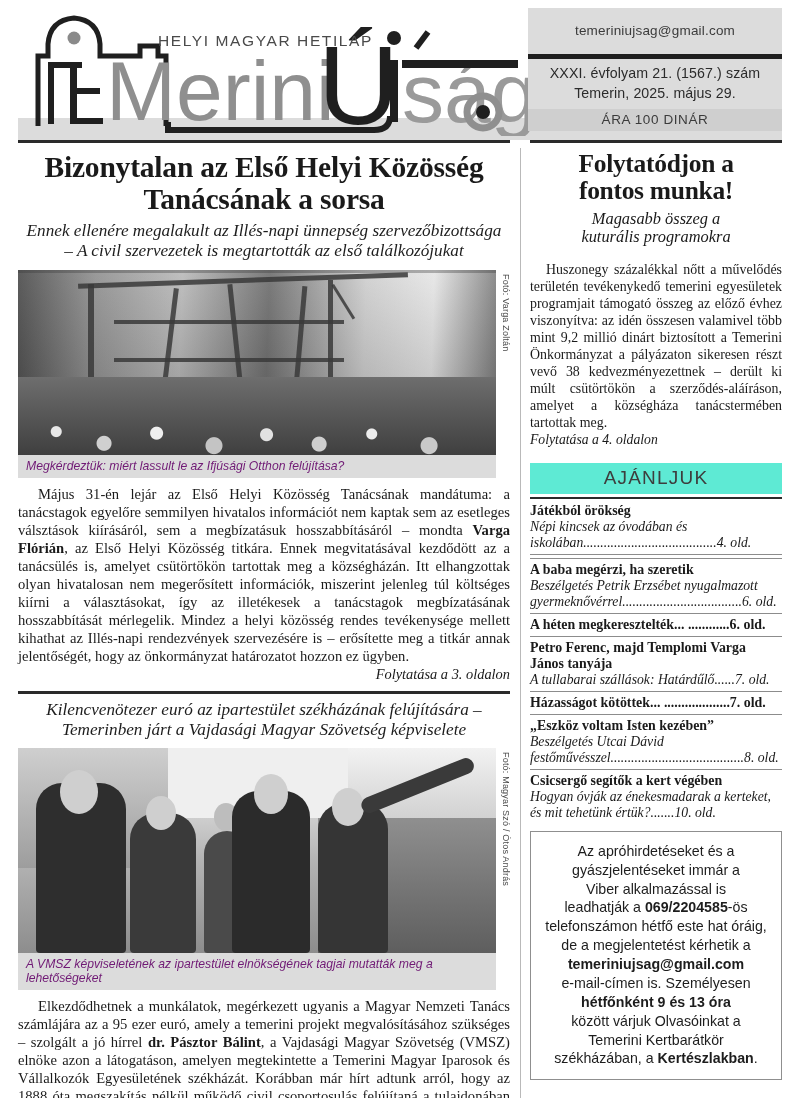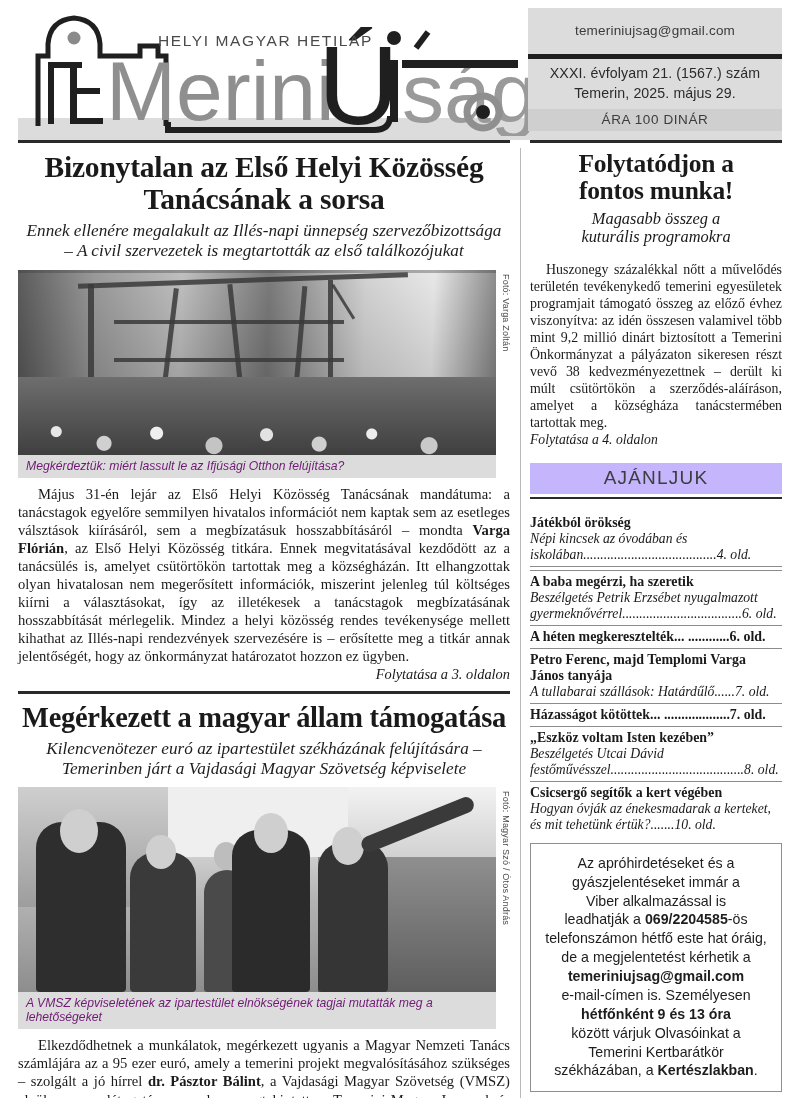--- a/index.html
+++ b/index.html
@@ -106,27 +106,27 @@
     font-size:16.4px;line-height:1.14;text-align:center;margin:5px 0 7px;
   }
   .rbody{
     font-size:13.9px;line-height:1.225;text-align:justify;
     text-align-last:left;
   }
   .rbody .ind{display:inline-block;width:16px;}
   .rjump{font-style:italic;text-align:right;display:block;margin-top:1px;font-size:13.7px;}
 
   .ajanljuk{
-    background:#c4b5fd;text-align:center;
+    background:#5eead4;text-align:center;
     font-family:"Liberation Sans", sans-serif;
     font-size:19px;color:#3d3d3d;letter-spacing:1.2px;
     padding:4px 0 5px;margin-top:9px;
   }
   .aj-rule{height:2px;background:#2a2a2a;margin-top:3px;}
-  .aj-list{margin-top:16px;}
+  .aj-list{margin-top:4px;}
   .aj-item{margin-bottom:1px;}
   .aj-title{font-weight:bold;font-size:13.9px;line-height:1.16;display:block;}
   .aj-sub{font-style:italic;font-size:13.7px;line-height:1.16;display:block;}
   .aj-sep{height:1px;background:#8c8c8c;margin:3px 0 3px;}
 
   
   .adbox{
     border:1px solid #8f8f8f;margin-top:10px;padding:10px 9px 11px;
     text-align:center;font-family:"Liberation Sans", sans-serif;
     font-size:14.2px;line-height:1.33;color:#1d1d1d;
@@ -244,21 +244,20 @@
           <div class="credit">Fotó: Varga Zoltán</div>
         </div>
         <div class="caption">Megkérdeztük: miért lassult le az Ifjúsági Otthon felújítása?</div>
 
         <p class="bodytext"><span class="ind"></span><span>Május 31-én lejár az Első Helyi Közösség Tanácsának mandátuma: a tanácstagok egyelőre semmilyen hivatalos információt nem kaptak sem az esetleges válsztások kiírásáról, sem a megbízatásuk hosszabbításáról – mondta <b>Varga Flórián</b>, az Első Helyi Közösség titkára. Ennek megvitatásával kezdődött az a tanácsülés is, amelyet csütörtökön tartottak meg a községházán. Itt elhangzottak olyan hivatalosan nem megerősített információk, miszerint jelenleg túl költséges kiírni a választásokat, így az illetékesek a tanácstagok megbízatásának hosszabbítását mérlegelik. Mindez a helyi közösség rendes tevékenysége mellett kihathat az Illés-napi rendezvények szervezésére is – erősítette meg a titkár annak jelentőségét, hogy az önkormányzat határozatot hozzon ez ügyben.</span><i class="jump">Folytatása a 3. oldalon</i></p>
       </div>
 
       <div class="hr-thick" style="margin-top:7px;"></div>
 
       <div>
-        <h1 class="head2">Megérkezett a magyar állam támogatása</h1>
         <div class="deck">
           <div>Kilencvenötezer euró az ipartestület székházának felújítására –</div>
           <div>Temerinben járt a Vajdasági Magyar Szövetség képviselete</div>
         </div>
 
         <div class="photo-block">
           <div class="photo photo2">
             <div class="ph2"></div>
             <div style="position:absolute;left:0;top:0;width:150px;height:120px;background:linear-gradient(180deg,#cfcfcf,#9d9d9d);"></div>
             <div style="position:absolute;left:150px;top:0;width:180px;height:70px;background:#efefef;"></div>

